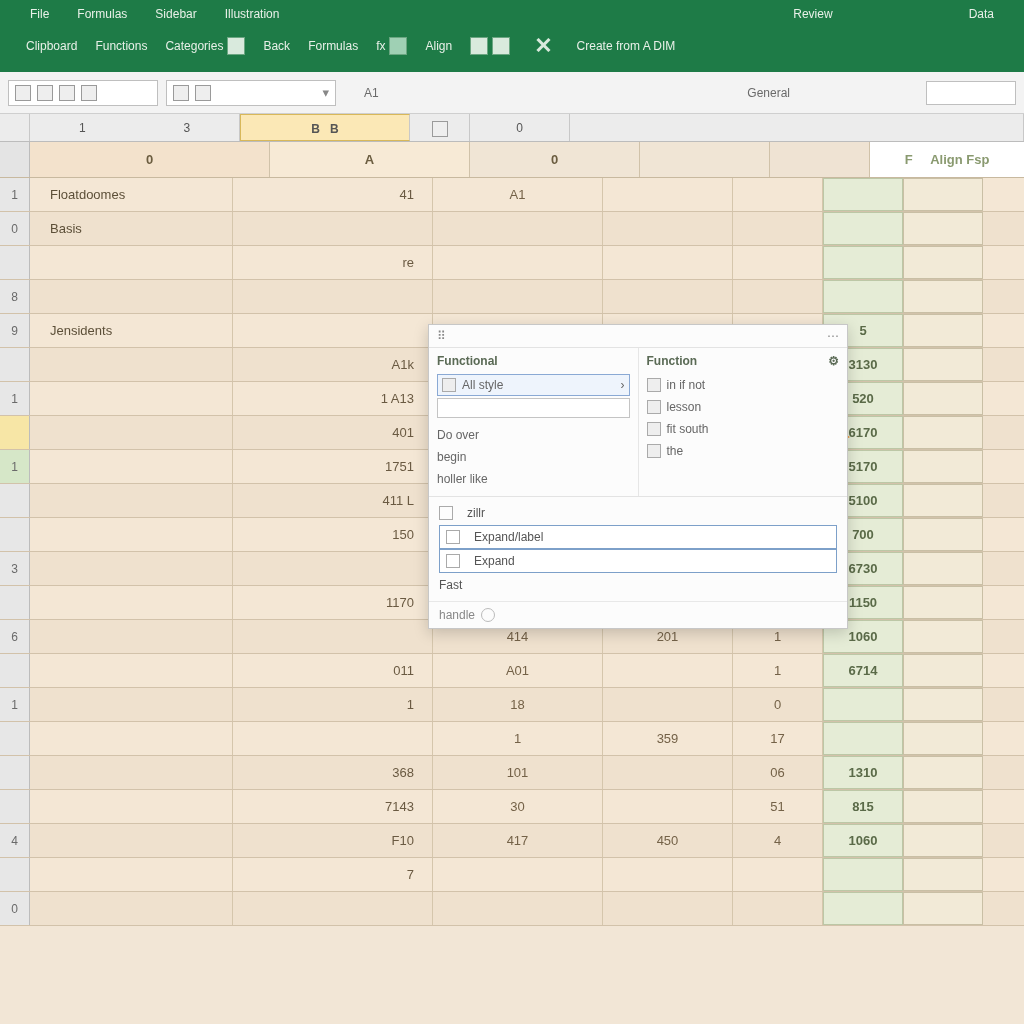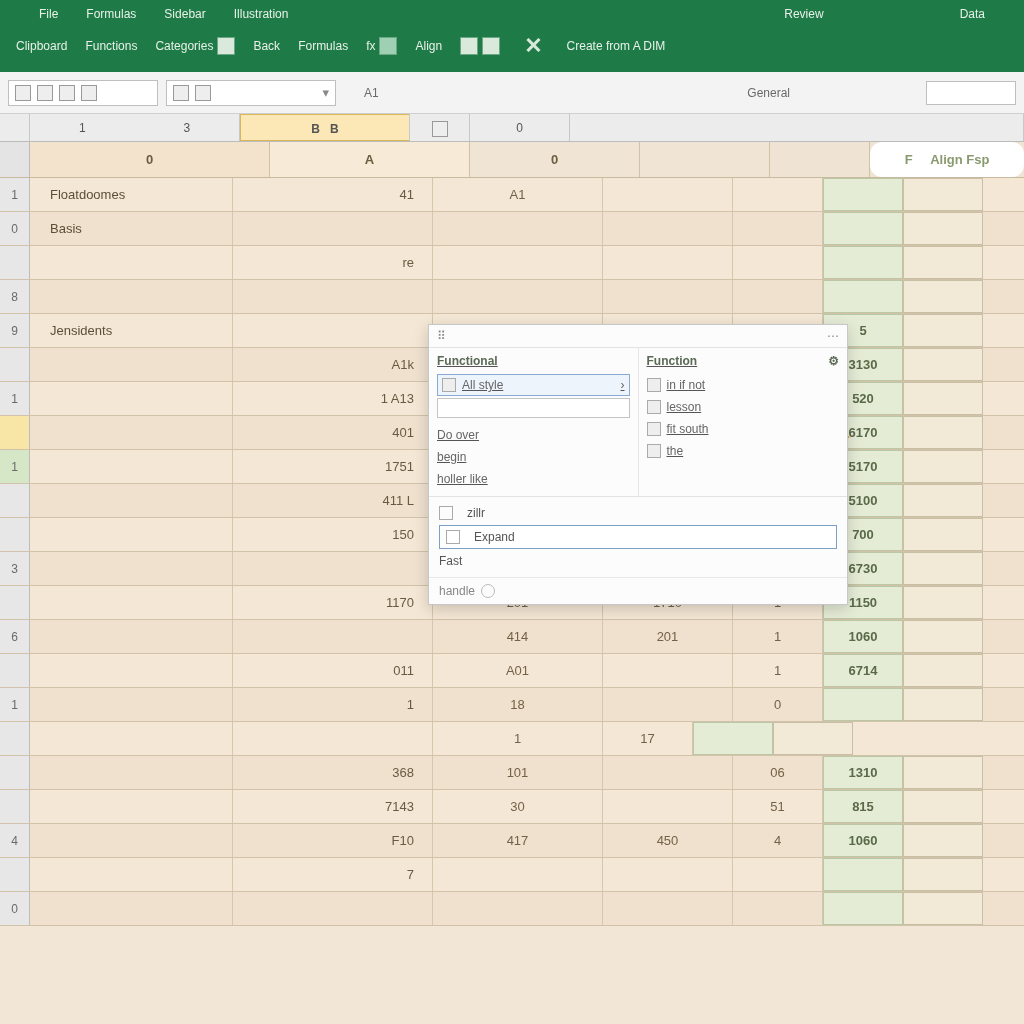--- a/index.html
+++ b/index.html
@@ -1,22 +1,22 @@
 <!DOCTYPE html>
 <html><head>
 <meta charset="utf-8">
 <style>
   * { box-sizing: border-box; margin: 0; padding: 0; font-family: "Segoe UI", Arial, sans-serif; }
   body { width: 1024px; height: 1024px; overflow: hidden; background: #e8e8e8; font-size: 13px; color: #444; }
 
   
   .ribbon { background: #1e7b47; color: #e8f0e8; }
-  .ribbon-tabs { display: flex; gap: 28px; padding: 4px 39px 0; font-size: 12px; height: 24px; align-items: center; }
+  .ribbon-tabs { display: flex; gap: 28px; padding: 4px 30px 0; font-size: 12px; height: 24px; align-items: center; }
   .ribbon-tabs span { cursor: default; }
-  .ribbon-groups { display: flex; gap: 18px; padding: 6px 16px 10px; font-size: 12px; align-items: center; height: 48px; }
+  .ribbon-groups { display: flex; gap: 18px; padding: 6px 26px 10px; font-size: 12px; align-items: center; height: 48px; }
   .ribbon-groups .grp { display: flex; align-items: center; gap: 4px; }
   .grp-icon { width: 18px; height: 18px; background: #9fd0b4; border: 1px solid #6aa681; }
   .grp-icon.light { background: #d9eadd; }
   .grp-x { font-size: 22px; font-weight: bold; color: #d9eadd; padding: 0 6px; }
 
   
   .toolbar2 { background: #f3f3f3; border-bottom: 1px solid #cfcfcf; height: 42px; display: flex; align-items: center; gap: 8px; padding: 0 8px; }
   .tb-box { background: #fff; border: 1px solid #bfbfbf; height: 26px; display: flex; align-items: center; gap: 6px; padding: 0 6px; }
   .tb-box.small { width: 150px; }
   .tb-box.med { width: 170px; }
@@ -41,21 +41,21 @@
   
   .sheethdr { display: flex; height: 36px; background: #efe3d3; border-bottom: 1px solid #c8b99f; }
   .rowhead0 { width: 30px; background: #e4e4e4; border-right: 1px solid #bcbcbc; }
   .sh-col { border-right: 1px solid #d0c2a9; text-align: center; line-height: 36px; color: #6b5d40; font-weight: 600; }
   .sh-a { width: 240px; background: #f3e2cc; } 
   .sh-b { width: 200px; background: #f7ead6; }
   .sh-c { width: 170px; background: #f0e5d5; }
   .sh-d { width: 130px; background: #f0e5d5; }
   .sh-ef { flex: 1; display: flex; }
   .sh-e { width: 100px; }
-  .sh-f { flex: 1; background: #fff; text-align: center; line-height: 36px; color: #8a9a70; font-weight: 600; border-radius: 12px; }
+  .sh-f { flex: 1; background: #fff; text-align: center; line-height: 36px; color: #8a9a70; font-weight: 600; }
 
   
   .rhead { position: absolute; right: 0; top: 36px; display: flex; }
   .rhead .c { width: 80px; height: 40px; border: 1px solid #b9c7a5; background: #ebf0de; text-align: center; line-height: 40px; font-weight: 600; color: #6a7a55; }
   .rhead .c:first-child { background: #fff; color: #4a5a3a; }
 
   
   .rows { position: absolute; left: 0; top: 36px; right: 0; bottom: 0; }
   .row { display: flex; height: 34px; border-bottom: 1px solid #d2c2aa; }
   .rnum { width: 30px; background: #e7e7e7; border-right: 1px solid #bcbcbc; text-align: center; line-height: 34px; color: #6a6a6a; font-size: 12px; }
@@ -68,21 +68,21 @@
   .c-g { width: 80px; background: #f2ead7; border: 1px solid #c9bfa5; text-align: center; line-height: 32px; color: #7a6a4a; }
 
   .row.alt0 { background: #f4e7d5; }
   .row.alt1 { background: #efe1ce; }
   .row.hl-yellow .rnum { background: #f7e6a6; }
   .row.hl-green .rnum { background: #d6e7c8; }
 
   
   .panel { position: absolute; left: 428px; top: 182px; width: 420px; background: #fcfcfc; border: 1px solid #c7c7c7; box-shadow: 0 4px 14px rgba(0,0,0,0.18); font-size: 12px; color: #555; }
   .panel-top { display:flex; justify-content: space-between; padding: 4px 8px; color:#888; border-bottom:1px solid #e3e3e3; }
-  .panel-cols { display:flex;text-decoration:underline; }
+  .panel-cols { display:flex; }
   .pcol { flex:1; padding: 6px 8px; }
   .pcol.left { border-right:1px solid #e6e6e6; }
   .phdr { font-weight:600; color:#5a6a55; margin-bottom:6px; }
   .pitem { display:flex; align-items:center; gap:6px; height:22px; color:#666; }
   .pitem .pico { width:14px; height:14px; border:1px solid #aaa; background:#eee; }
   .pitem.sel { border:1px solid #8aa9d4; background:#eef4fc; padding:0 4px; }
   .panel .psearch { margin: 2px 0 6px; }
   .panel .psearch input { width: 100%; height: 20px; border:1px solid #c4c4c4; padding: 0 4px; font-size:11px; }
   .panel-list { border-top:1px solid #e3e3e3; padding:4px 10px; }
   .panel-list .lrow { display:flex; align-items:center; gap:14px; height:24px; }
@@ -363,20 +363,21 @@
         <div class="c-d"></div>
         <div class="c-e">0</div>
         <div class="c-f"></div>
         <div class="c-g"></div>
       </div>
       <div class="row alt0">
         <div class="rnum"></div>
         <div class="c-a"></div>
         <div class="c-b"></div>
         <div class="c-c">1</div>
+        <div class="c-d">359</div>
         <div class="c-e">17</div>
         <div class="c-f"></div>
         <div class="c-g"></div>
       </div>
       <div class="row alt1">
         <div class="rnum"></div>
         <div class="c-a"></div>
         <div class="c-b">368</div>
         <div class="c-c">101</div>
         <div class="c-d"></div>
@@ -483,20 +484,24 @@
           </div>
       </div>
     </div>
     <div class="panel-list">
       <div class="lrow">
           <span class="lico"></span>
           <span>zillr</span>
         </div>
       <div class="lrow box">
           <span class="lico"></span>
+          <span>Expand/label</span>
+        </div>
+      <div class="lrow box">
+          <span class="lico"></span>
           <span>Expand</span>
         </div>
       <div class="lrow">
           <span>Fast</span>
         </div>
     </div>
     <div class="panel-foot">
       <span>handle</span>
       <span class="fico"></span>
     </div>

